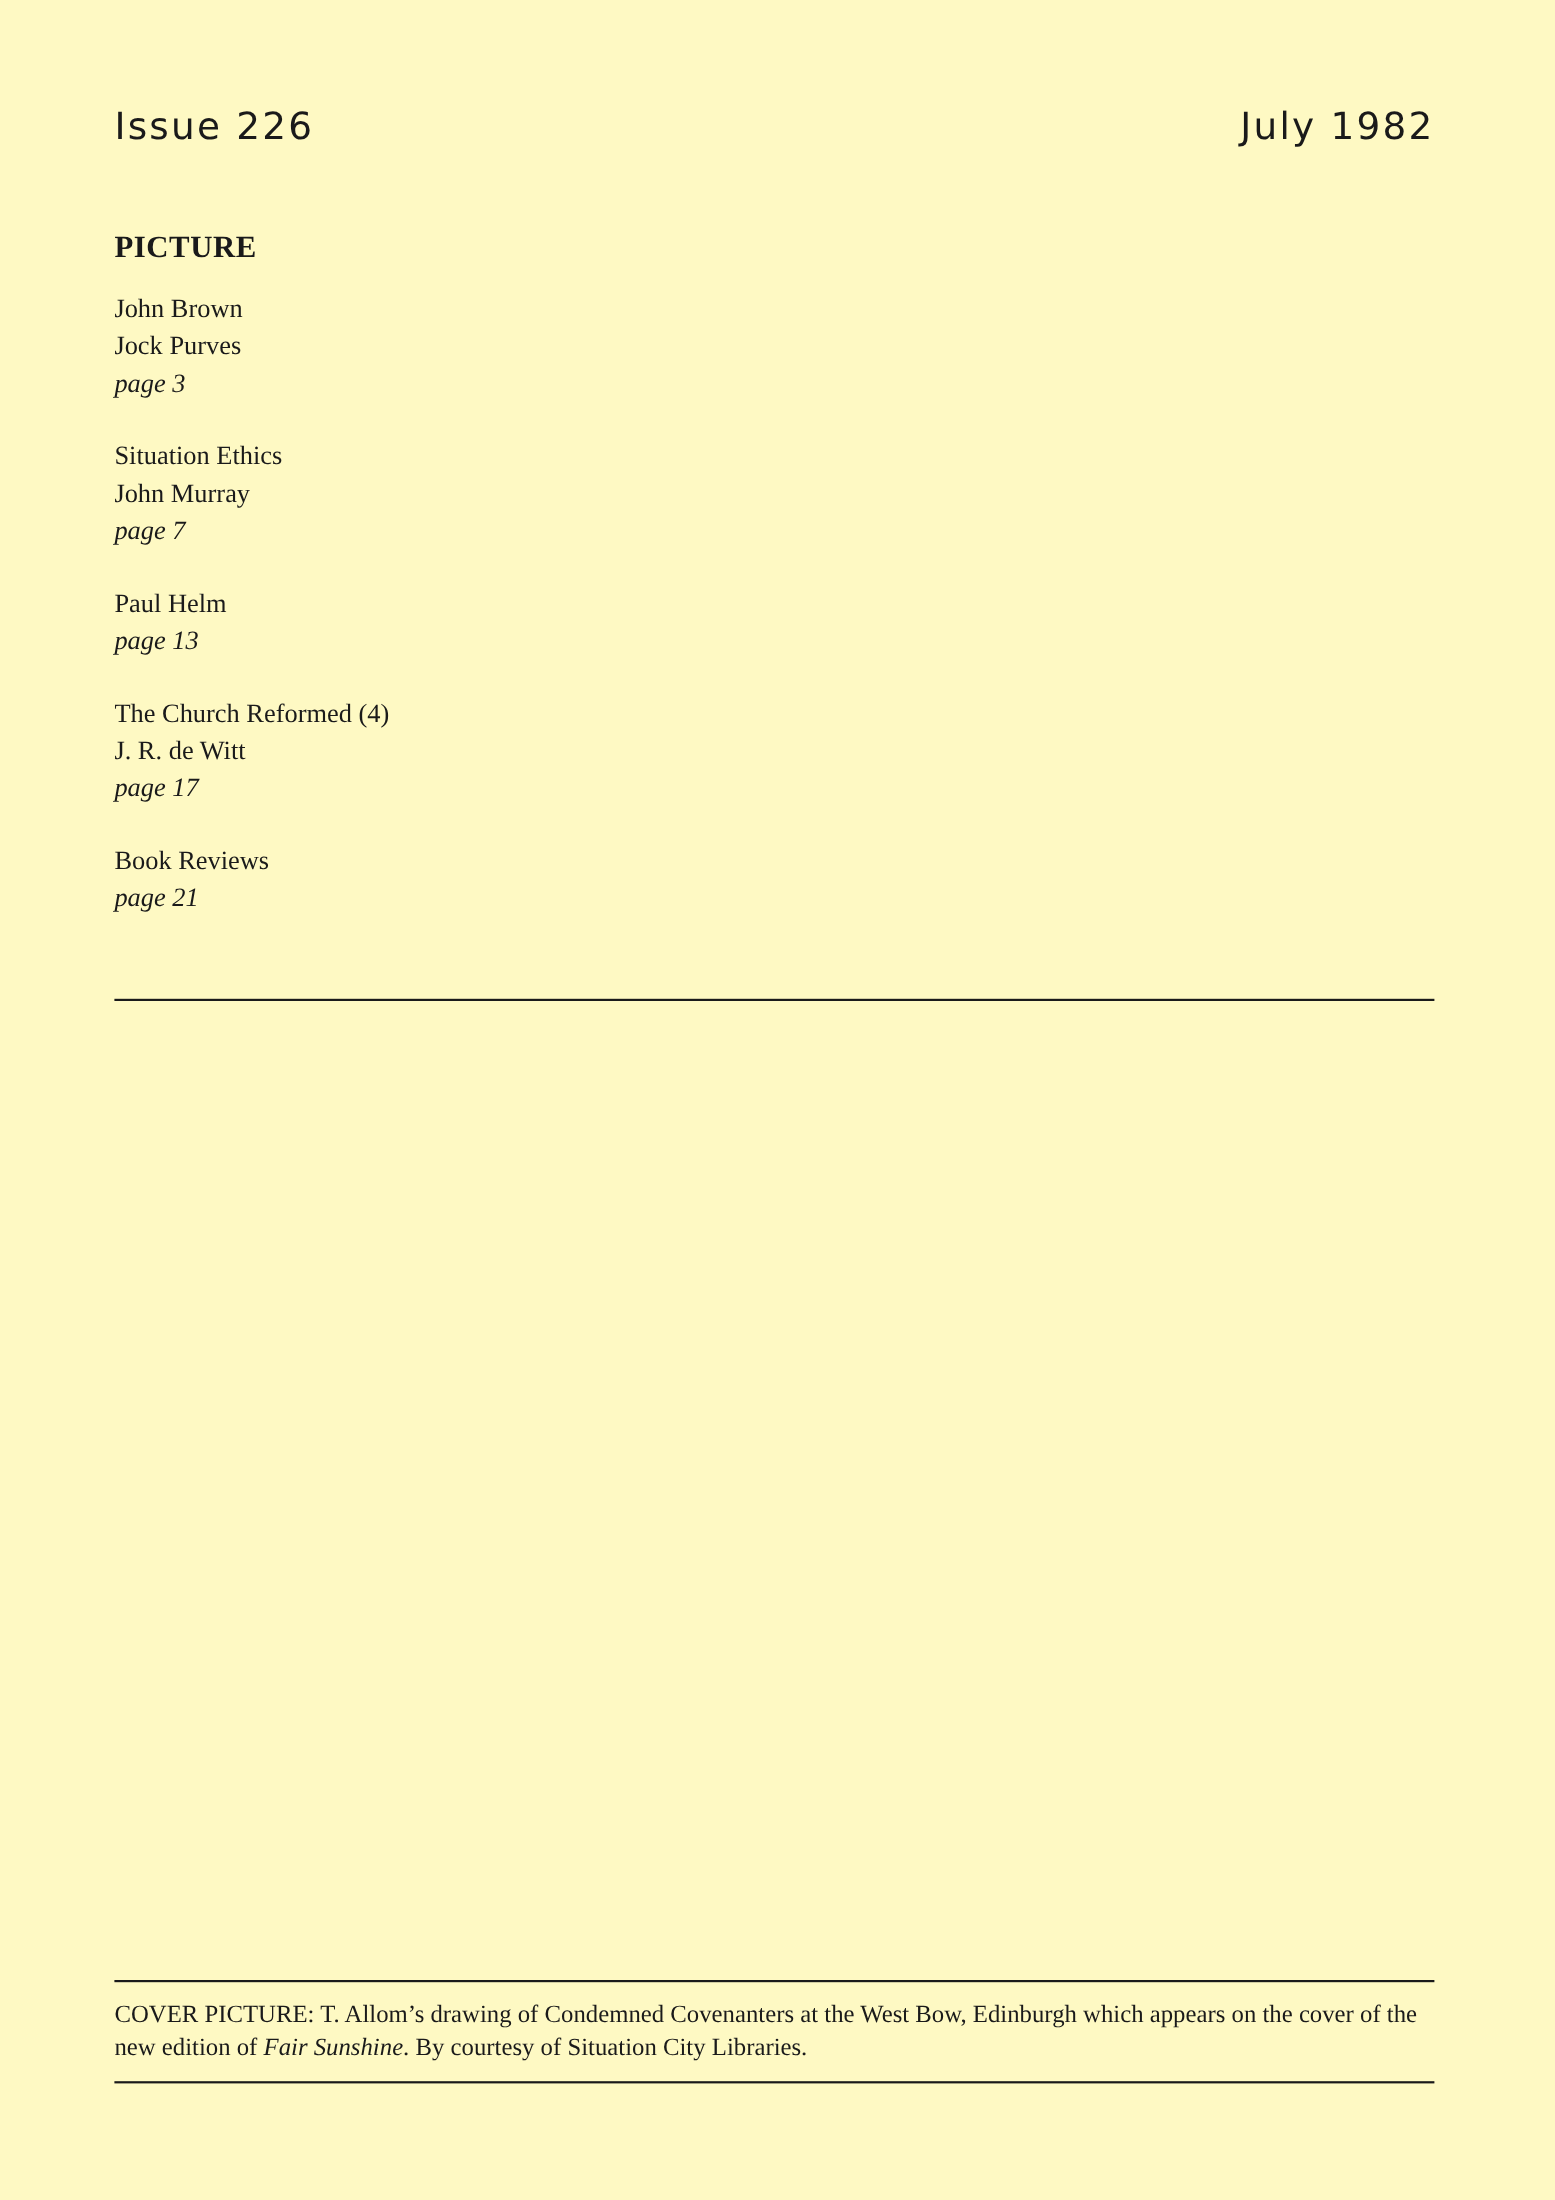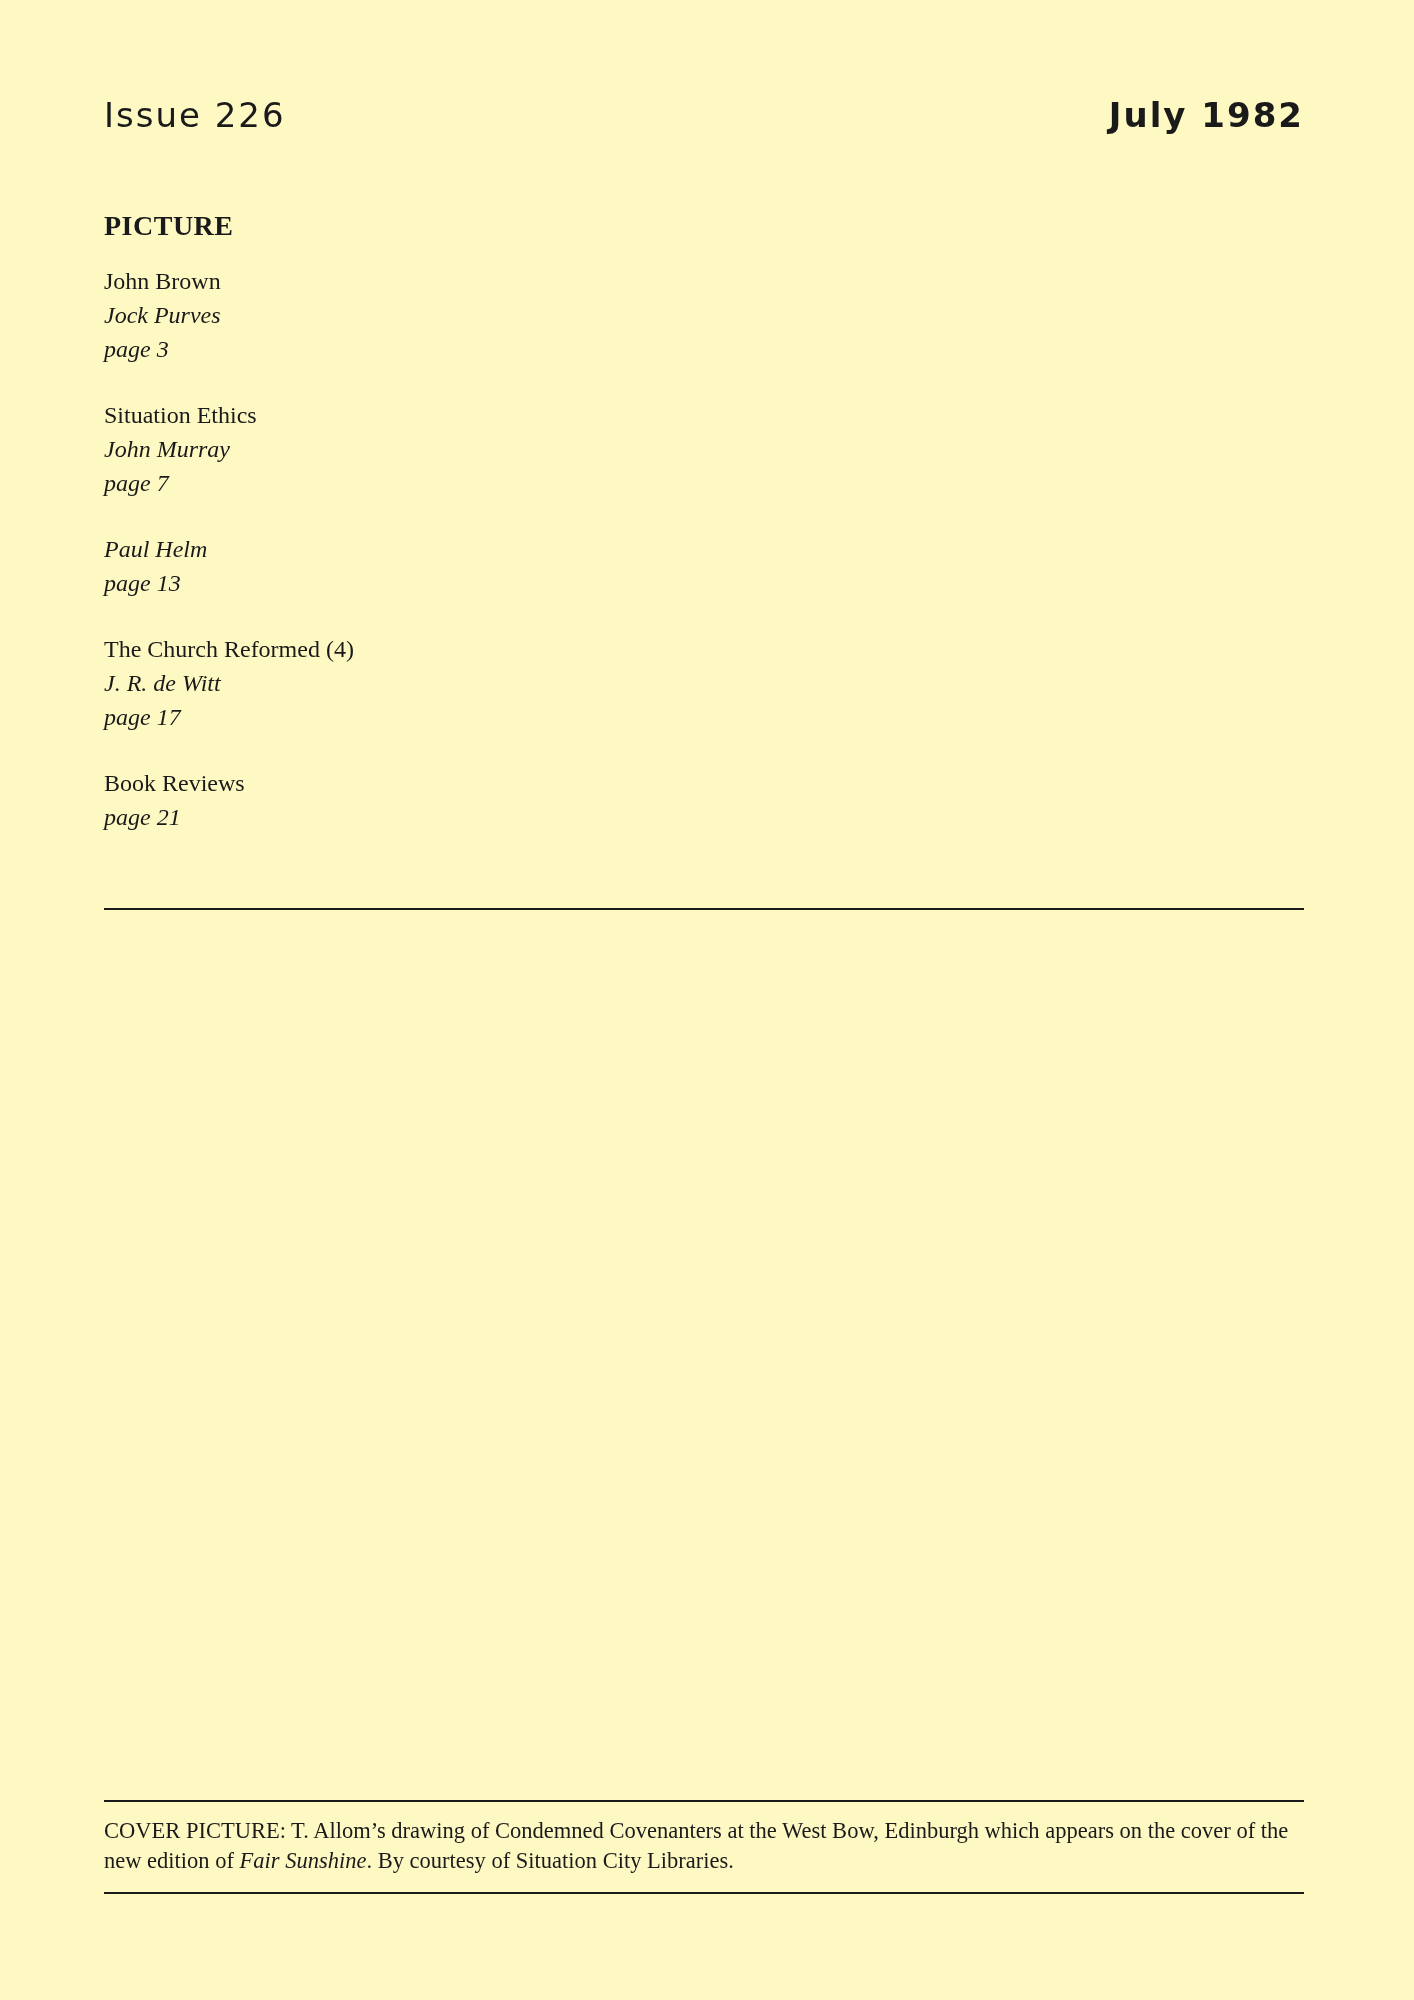--- a/index.html
+++ b/index.html
@@ -29,21 +29,21 @@
     width: 1200px;
     display: flex;
     justify-content: space-between;
     align-items: baseline;
     font-family: "DejaVu Sans", sans-serif;
     font-size: 34px;
     letter-spacing: 2px;
     color: #1a1a1a;
   }
   .issue-label { white-space: nowrap; }
-  .date-label { white-space: nowrap; font-weight: bold; }
+  .date-label { white-space: nowrap; }
 
   .contents-block {
     position: absolute;
     left: 104px;
     top: 210px;
     width: 1200px;
   }
   .contents-heading {
     font-family: "Liberation Serif", serif;
     font-weight: bold;
@@ -58,21 +58,20 @@
     margin-bottom: 0;
   }
   .entry-title {
     font-size: 24px;
     line-height: 34px;
     margin: 0;
   }
   .entry-author {
     font-size: 24px;
     line-height: 34px;
-    font-style: italic;
     margin: 0;
   }
   .entry-page {
     font-size: 24px;
     line-height: 34px;
     font-style: italic;
     margin: 0;
   }
   .rule-top {
     position: absolute;

